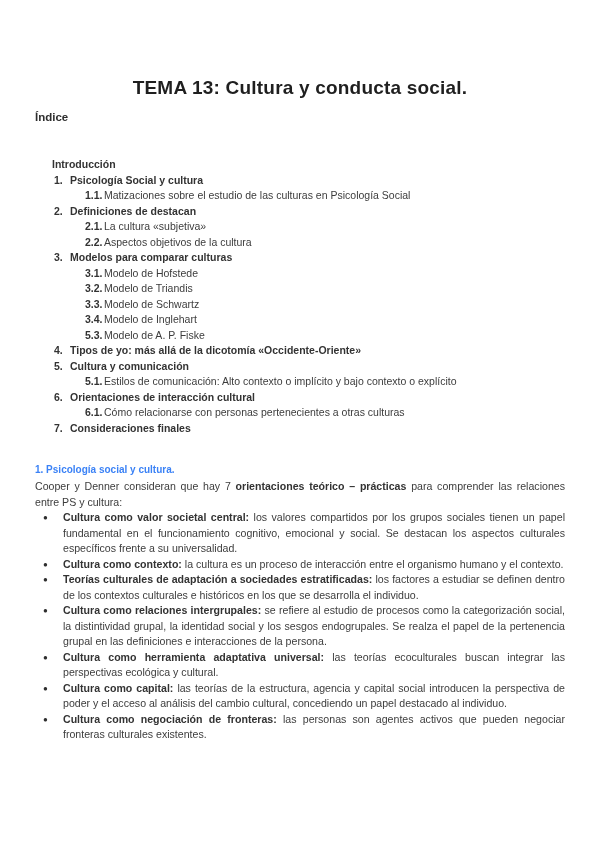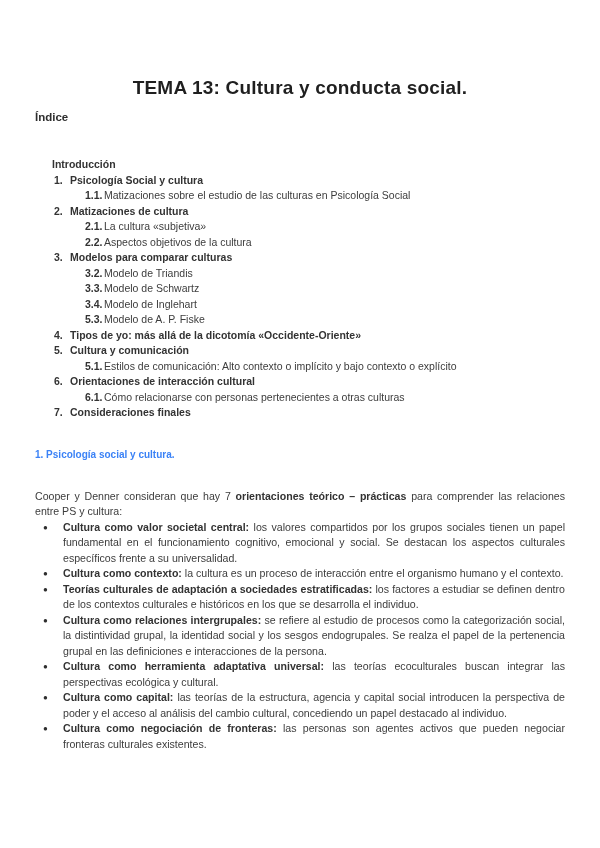--- a/index.html
+++ b/index.html
@@ -49,21 +49,21 @@
   .lvl2 .num { width: 19px; }
   .lvl2 .lbl { font-weight: 400; }
   .section-heading {
     margin-top: 26px;
     font-size: 10px;
     line-height: 16px;
     font-weight: 700;
     color: #3b82f6;
   }
   .body-par {
-    margin-top: 26px;
+    margin-top: 1px;
     font-size: 10.6px;
     line-height: 15.5px;
     text-align: justify;
     color: #3c3c3c;
   }
   .body-par .b, .bullet .lead { font-weight: 700; color: #333333; }
   .bullet-list { list-style: none; }
   .bullet {
     position: relative;
     padding-left: 28px;
@@ -96,33 +96,37 @@
     <div class="idx lvl1">
       <span class="num">1.</span>
       <span class="lbl">Psicología Social y cultura</span>
     </div>
     <div class="idx lvl2">
       <span class="num">1.1.</span>
       <span class="lbl">Matizaciones sobre el estudio de las culturas en Psicología Social</span>
     </div>
     <div class="idx lvl1">
       <span class="num">2.</span>
-      <span class="lbl">Matizaciones de cultura</span>
+      <span class="lbl">Definiciones de destacan</span>
     </div>
     <div class="idx lvl2">
       <span class="num">2.1.</span>
       <span class="lbl">La cultura «subjetiva»</span>
     </div>
     <div class="idx lvl2">
       <span class="num">2.2.</span>
       <span class="lbl">Aspectos objetivos de la cultura</span>
     </div>
     <div class="idx lvl1">
       <span class="num">3.</span>
       <span class="lbl">Modelos para comparar culturas</span>
+    </div>
+    <div class="idx lvl2">
+      <span class="num">3.1.</span>
+      <span class="lbl">Modelo de Hofstede</span>
     </div>
     <div class="idx lvl2">
       <span class="num">3.2.</span>
       <span class="lbl">Modelo de Triandis</span>
     </div>
     <div class="idx lvl2">
       <span class="num">3.3.</span>
       <span class="lbl">Modelo de Schwartz</span>
     </div>
     <div class="idx lvl2">

